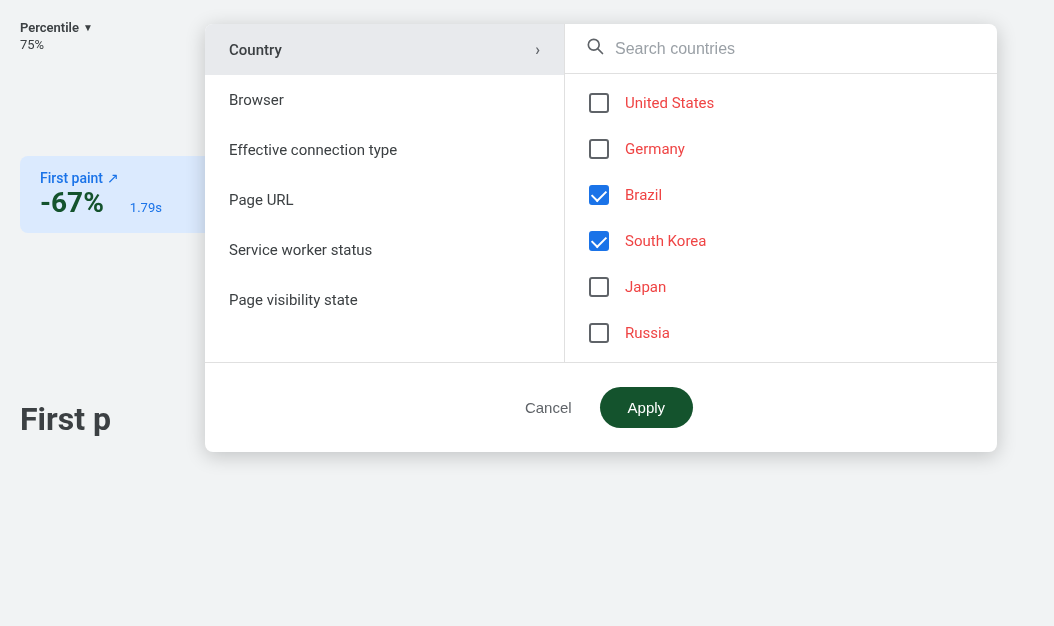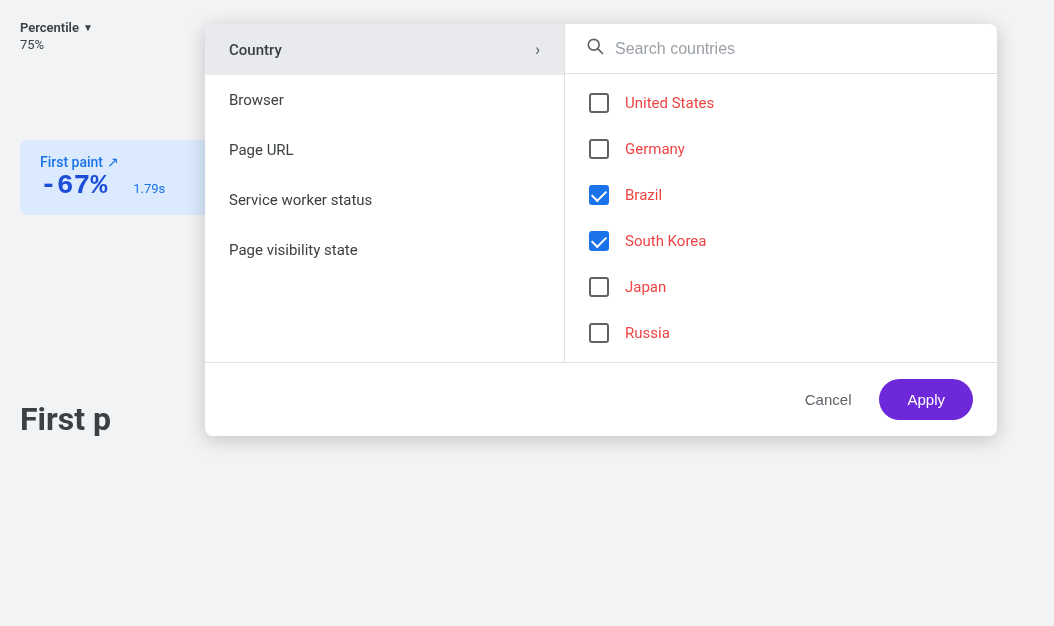--- a/index.html
+++ b/index.html
@@ -49,22 +49,21 @@
       color: #1a73e8;
       font-size: 14px;
       font-weight: 500;
       display: flex;
       align-items: center;
       gap: 4px;
     }
     .first-paint-stat {
       font-size: 28px;
       font-weight: 700;
-      color: #1d4ed8;
-      font-family: Liberation Mono, monospace;
+      color: #14532d;
     }
     .first-paint-sub {
       font-size: 13px;
       color: #1a73e8;
       margin-left: 22px;
     }
 
     .first-paint-big {
       position: absolute;
       top: 400px;
@@ -184,61 +183,61 @@
       height: 7px;
       border-left: 2.5px solid #fff;
       border-bottom: 2.5px solid #fff;
       transform: rotate(-45deg) translate(1px, -1px);
       display: block;
     }
 
     
     .dropdown-footer {
       display: flex;
-      justify-content: flex-end;
-      align-items: center;
-      padding: 16px 24px;
+      justify-content: center;
+      align-items: center;
+      padding: 24px 24px;
       gap: 12px;
       border-top: 1px solid #e0e0e0;
     }
 
     .cancel-btn {
       background: none;
       border: none;
       color: #5f6368;
       font-size: 15px;
       font-weight: 500;
       cursor: pointer;
       padding: 10px 16px;
       border-radius: 20px;
     }
 
     .apply-btn {
-      background: #6d28d9;
+      background: #14532d;
       color: #fff;
       border: none;
       border-radius: 24px;
       font-size: 15px;
       font-weight: 500;
       cursor: pointer;
       padding: 12px 28px;
     }
   </style>
 </head>
 <body>
 
 <div class="bg-content">
   <div class="percentile-label">
     <span>Percentile</span>
     <span style="font-size:10px;">▼</span>
   </div>
   <div class="percentile-value">75%</div>
 </div>
 
-<div class="first-paint-card" style="position:absolute;top:140px;left:20px;background:#dbeafe;border-radius:8px;padding:14px 20px;width:220px;">
+<div class="first-paint-card" style="position:absolute;top:156px;left:20px;background:#dbeafe;border-radius:8px;padding:14px 20px;width:220px;">
   <div class="first-paint-label">
     <span>First paint</span>
     <span>↗</span>
   </div>
   <div>
     <span class="first-paint-stat">-67%</span>
     <span class="first-paint-sub">1.79s</span>
   </div>
 </div>
 
@@ -247,20 +246,23 @@
 <div class="dropdown-container">
   <div class="dropdown-body">
 
     <div class="left-panel">
       <div class="menu-item active">
         <span>Country</span>
         <span class="chevron">›</span>
       </div>
       <div class="menu-item">
         <span>Browser</span>
+      </div>
+      <div class="menu-item">
+        <span>Effective connection type</span>
       </div>
       <div class="menu-item">
         <span>Page URL</span>
       </div>
       <div class="menu-item">
         <span>Service worker status</span>
       </div>
       <div class="menu-item">
         <span>Page visibility state</span>
       </div>

